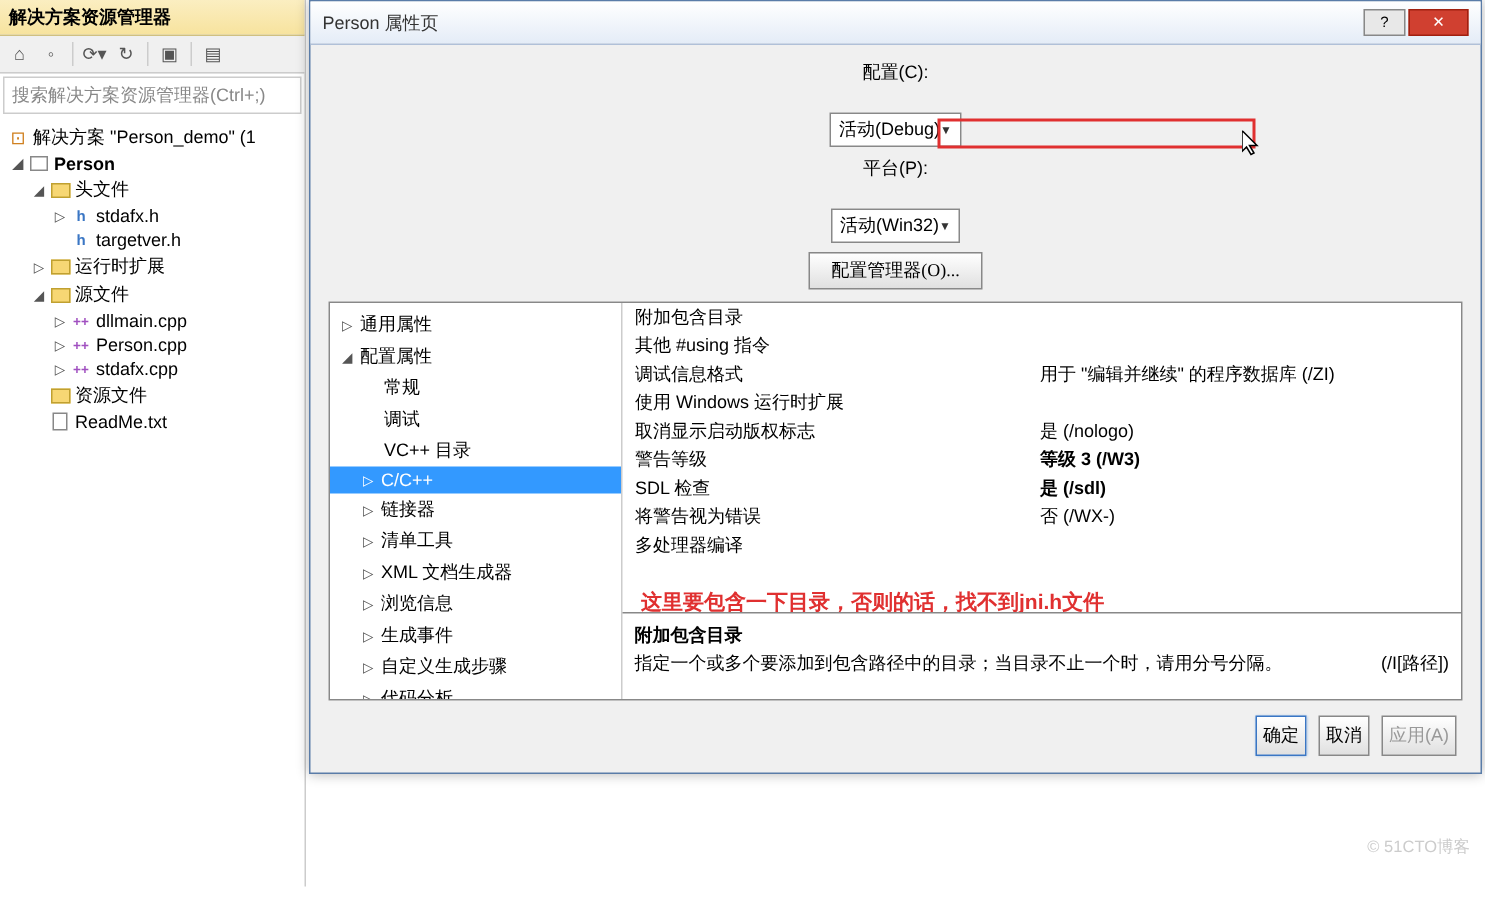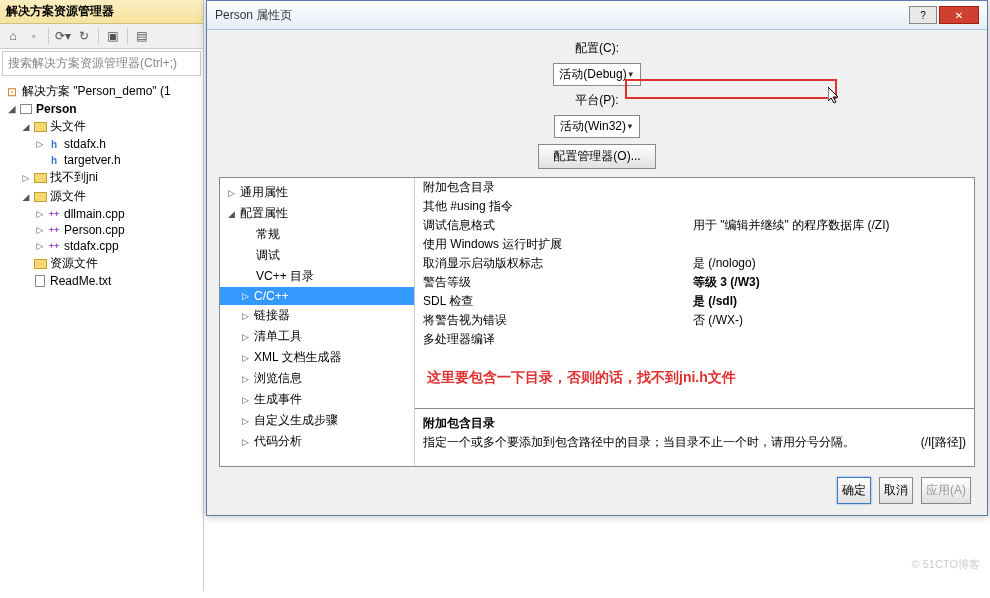--- a/index.html
+++ b/index.html
@@ -30,23 +30,23 @@
     .dlg-title { background: linear-gradient(#fff, #e4ecf7); padding: 5px 8px; display: flex; align-items: center; border-bottom: 1px solid #b0c0d8; }
     .dlg-title-text { flex: 1; color: #333; }
     .dlg-btns { display: flex; }
     .dlg-btn { width: 28px; height: 18px; border: 1px solid #888; margin-left: 2px; display: flex; align-items: center; justify-content: center; font-size: 10px; cursor: pointer; }
     .dlg-btn.help { background: #e8e8e8; }
     .dlg-btn.close { background: #d04030; color: #fff; border-color: #a02010; width: 40px; }
     
     .dlg-body { padding: 10px 12px; height: calc(100% - 28px); display: flex; flex-direction: column; }
     .config-row { display: flex; align-items: center; gap: 6px; margin-bottom: 8px; flex-direction: column; }
     .config-label { }
-    .config-combo { flex: 1; border: 1px solid #888; background: #fff; padding: 2px 5px; display: flex; justify-content: space-between; align-items: center; cursor: pointer; }
+    .config-combo { flex: 1; border: 1px solid #888; background: #fff; padding: 2px 5px; display: flex; justify-content: space-between; align-items: center; cursor: pointer; margin-top: 12px; }
     .combo-arrow { font-size: 8px; color: #333; }
-    .config-btn { border: 1px solid #888; background: linear-gradient(#fff,#e0e0e0); padding: 3px 14px; cursor: pointer; }
+    .config-btn { border: 1px solid #888; background: linear-gradient(#fff,#e0e0e0); padding: 3px 14px; cursor: pointer; font-family: Liberation Serif, serif; }
     
     .main-panel { flex: 1; display: flex; border: 1px solid #888; background: #fff; min-height: 0; }
     .left-tree { width: 195px; border-right: 1px solid #ccc; padding: 4px 0; overflow: auto; }
     .lt-row { padding: 2px 4px 2px 8px; cursor: pointer; display: flex; align-items: center; }
     .lt-row.selected { background: #3399ff; color: #fff; }
     .lt-arrow { width: 12px; font-size: 9px; color: #555; display: inline-block; }
     .lt-row.selected .lt-arrow { color: #fff; }
     .lt-indent { display: inline-block; }
     
     .right-pane { flex: 1; display: flex; flex-direction: column; }
@@ -118,21 +118,21 @@
         <span class="tree-indent" style="width:44px"></span>
         <span class="tree-icon icon-h">h</span>
         <span>targetver.h</span>
       </div>
     <div class="tree-row">
         <span class="tree-indent" style="width:18px"></span>
         <span class="tree-arrow">▷</span>
         <span class="tree-icon">
           <span class="icon-folder"></span>
         </span>
-        <span>找不到jni</span>
+        <span>运行时扩展</span>
       </div>
     <div class="tree-row">
         <span class="tree-indent" style="width:18px"></span>
         <span class="tree-arrow">◢</span>
         <span class="tree-icon">
           <span class="icon-folder"></span>
         </span>
         <span>源文件</span>
       </div>
     <div class="tree-row">

